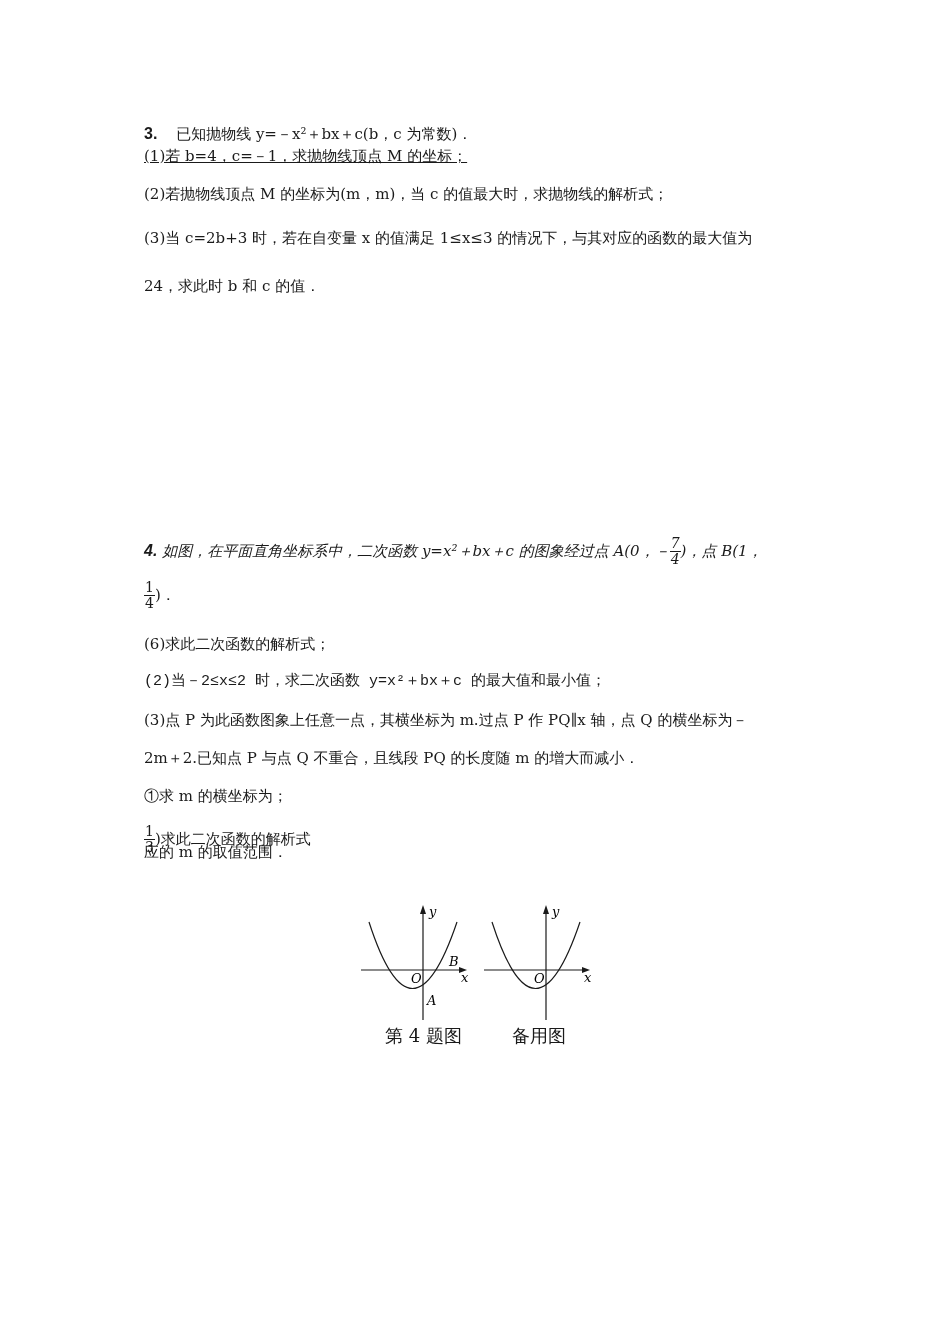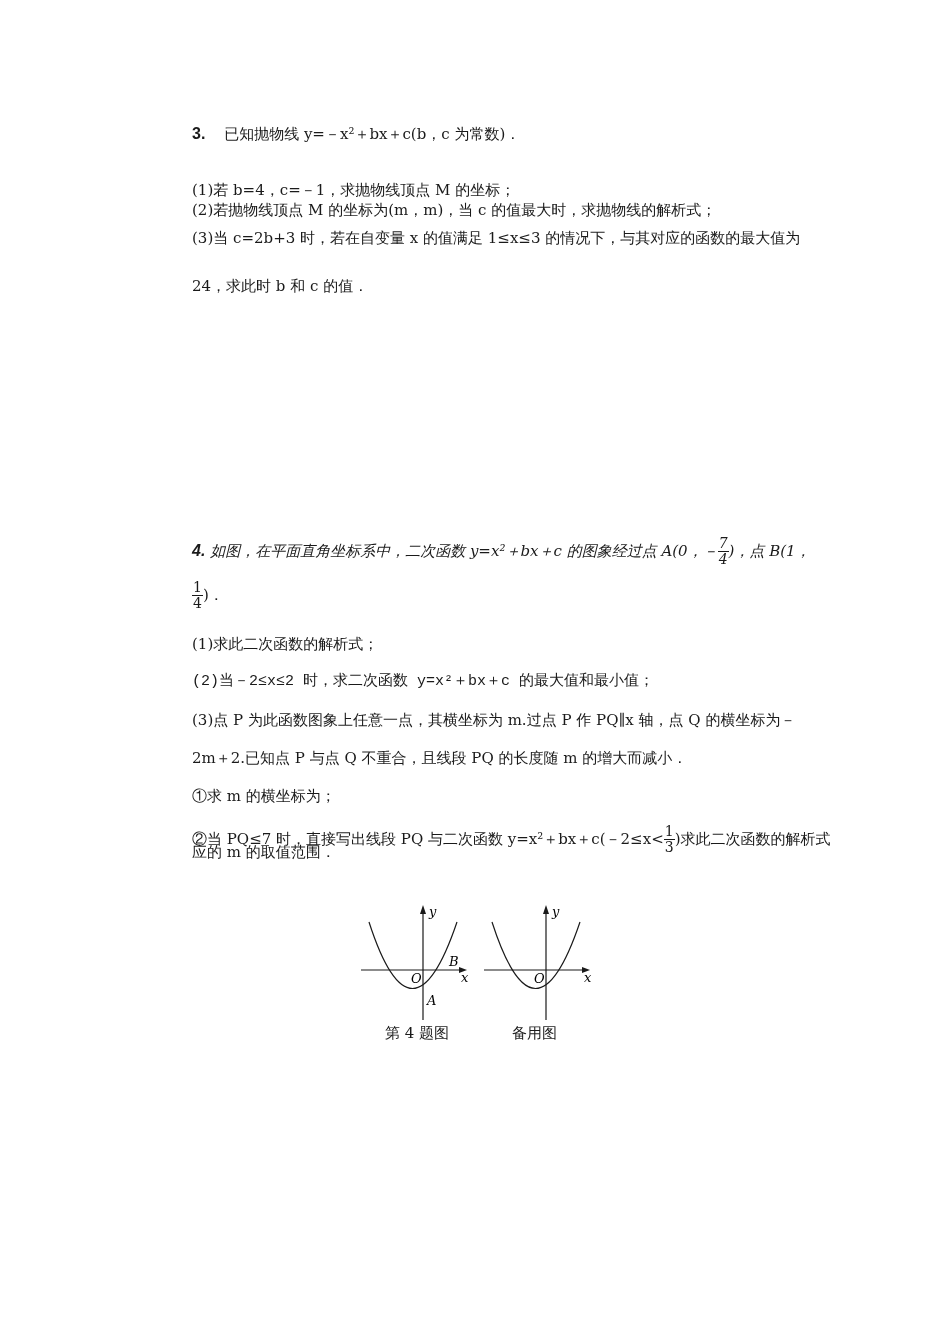--- a/index.html
+++ b/index.html
@@ -1,51 +1,51 @@
 <!DOCTYPE html>
 <html><head>
 <meta charset="utf-8">
 <style>
   html, body { margin:0; padding:0; background:#ffffff; }
   body { width:950px; height:1344px; position:relative; overflow:hidden;
          font-family:"DejaVu Serif","Liberation Serif",serif; color:#1a1a1a; }
-  .line { position:absolute; left:144px; font-size:15px; line-height:20px; white-space:nowrap;margin-left:48px; }
+  .line { position:absolute; left:144px; font-size:15px; line-height:20px; white-space:nowrap; }
   .qnum { font-family:"Liberation Sans","DejaVu Sans",sans-serif; font-weight:bold; font-size:16px; }
   .frac { display:inline-block; vertical-align:middle; text-align:center; font-size:14px; line-height:15px; }
   .frac .num { display:block; border-bottom:1px solid #1a1a1a; padding:0 1px; }
   .frac .den { display:block; }
   .figure { position:absolute; }
-  .caption { position:absolute; font-size:15px; }
+  .caption { position:absolute; font-size:18px; }
 </style>
 </head>
 <body>
 
 <div class="line" style="top:124px;">
   <span class="qnum">3.</span>
   <span style="margin-left:14px;">已知抛物线 y=－x²＋bx＋c(b，c 为常数)．</span>
 </div>
-<div class="line" style="top:180px;">(1)若 b=4，c=－1，求抛物线顶点 M 的坐标；</div>
-<div class="line" style="top:200px;text-align:center;">(2)若抛物线顶点 M 的坐标为(m，m)，当 c 的值最大时，求抛物线的解析式；</div>
+<div class="line" style="top:146px;text-decoration:underline;">(1)若 b=4，c=－1，求抛物线顶点 M 的坐标；</div>
+<div class="line" style="top:184px;text-align:center;">(2)若抛物线顶点 M 的坐标为(m，m)，当 c 的值最大时，求抛物线的解析式；</div>
 <div class="line" style="top:228px;">(3)当 c=2b+3 时，若在自变量 x 的值满足 1≤x≤3 的情况下，与其对应的函数的最大值为</div>
 <div class="line" style="top:276px;">24，求此时 b 和 c 的值．</div>
 
 <div class="line" style="top:536px;font-style:italic;">
   <span class="qnum">4.</span>
   <span>如图，在平面直角坐标系中，二次函数 y=x²＋bx＋c 的图象经过点 A(0，－</span><span class="frac"><span class="num">7</span><span class="den">4</span></span><span>)，点 B(1，</span>
 </div>
 <div class="line" style="top:580px;">
   <span class="frac"><span class="num">1</span><span class="den">4</span></span><span>)．</span>
 </div>
-<div class="line" style="top:634px;">(1)求此二次函数的解析式；</div>
+<div class="line" style="top:634px;">(6)求此二次函数的解析式；</div>
 <div class="line" style="top:672px;font-family:Liberation Mono, monospace;">(2)当－2≤x≤2 时，求二次函数 y=x²＋bx＋c 的最大值和最小值；</div>
 <div class="line" style="top:710px;">(3)点 P 为此函数图象上任意一点，其横坐标为 m.过点 P 作 PQ∥x 轴，点 Q 的横坐标为－</div>
 <div class="line" style="top:748px;">2m＋2.已知点 P 与点 Q 不重合，且线段 PQ 的长度随 m 的增大而减小．</div>
 <div class="line" style="top:786px;">①求 m 的横坐标为；</div>
 <div class="line" style="top:824px;">
-  <span>②当 PQ≤7 时，直接写出线段 PQ 与二次函数 y=x²＋bx＋c(－2≤x&lt;</span><span class="frac"><span class="num">1</span><span class="den">3</span></span><span>)求此二次函数的解析式</span>
+  <span class="frac"><span class="num">1</span><span class="den">3</span></span><span>)求此二次函数的解析式</span>
 </div>
 <div class="line" style="top:842px;">应的 m 的取值范围．</div>
 
 <svg class="figure" style="left:355px; top:900px;" width="120" height="122" viewBox="0 0 120 122">
   <line x1="6" y1="70" x2="108" y2="70" stroke="#1a1a1a" stroke-width="1.2"></line>
   <polygon points="112,70 104,67 104,73" fill="#1a1a1a"></polygon>
   <line x1="68" y1="120" x2="68" y2="10" stroke="#1a1a1a" stroke-width="1.2"></line>
   <polygon points="68,5 65,14 71,14" fill="#1a1a1a"></polygon>
   <path d="M 14 22 Q 57 155 102 22" fill="none" stroke="#1a1a1a" stroke-width="1.2"></path>
   <text x="74" y="16" font-size="13" font-style="italic" font-family="DejaVu Serif, serif">y</text>

